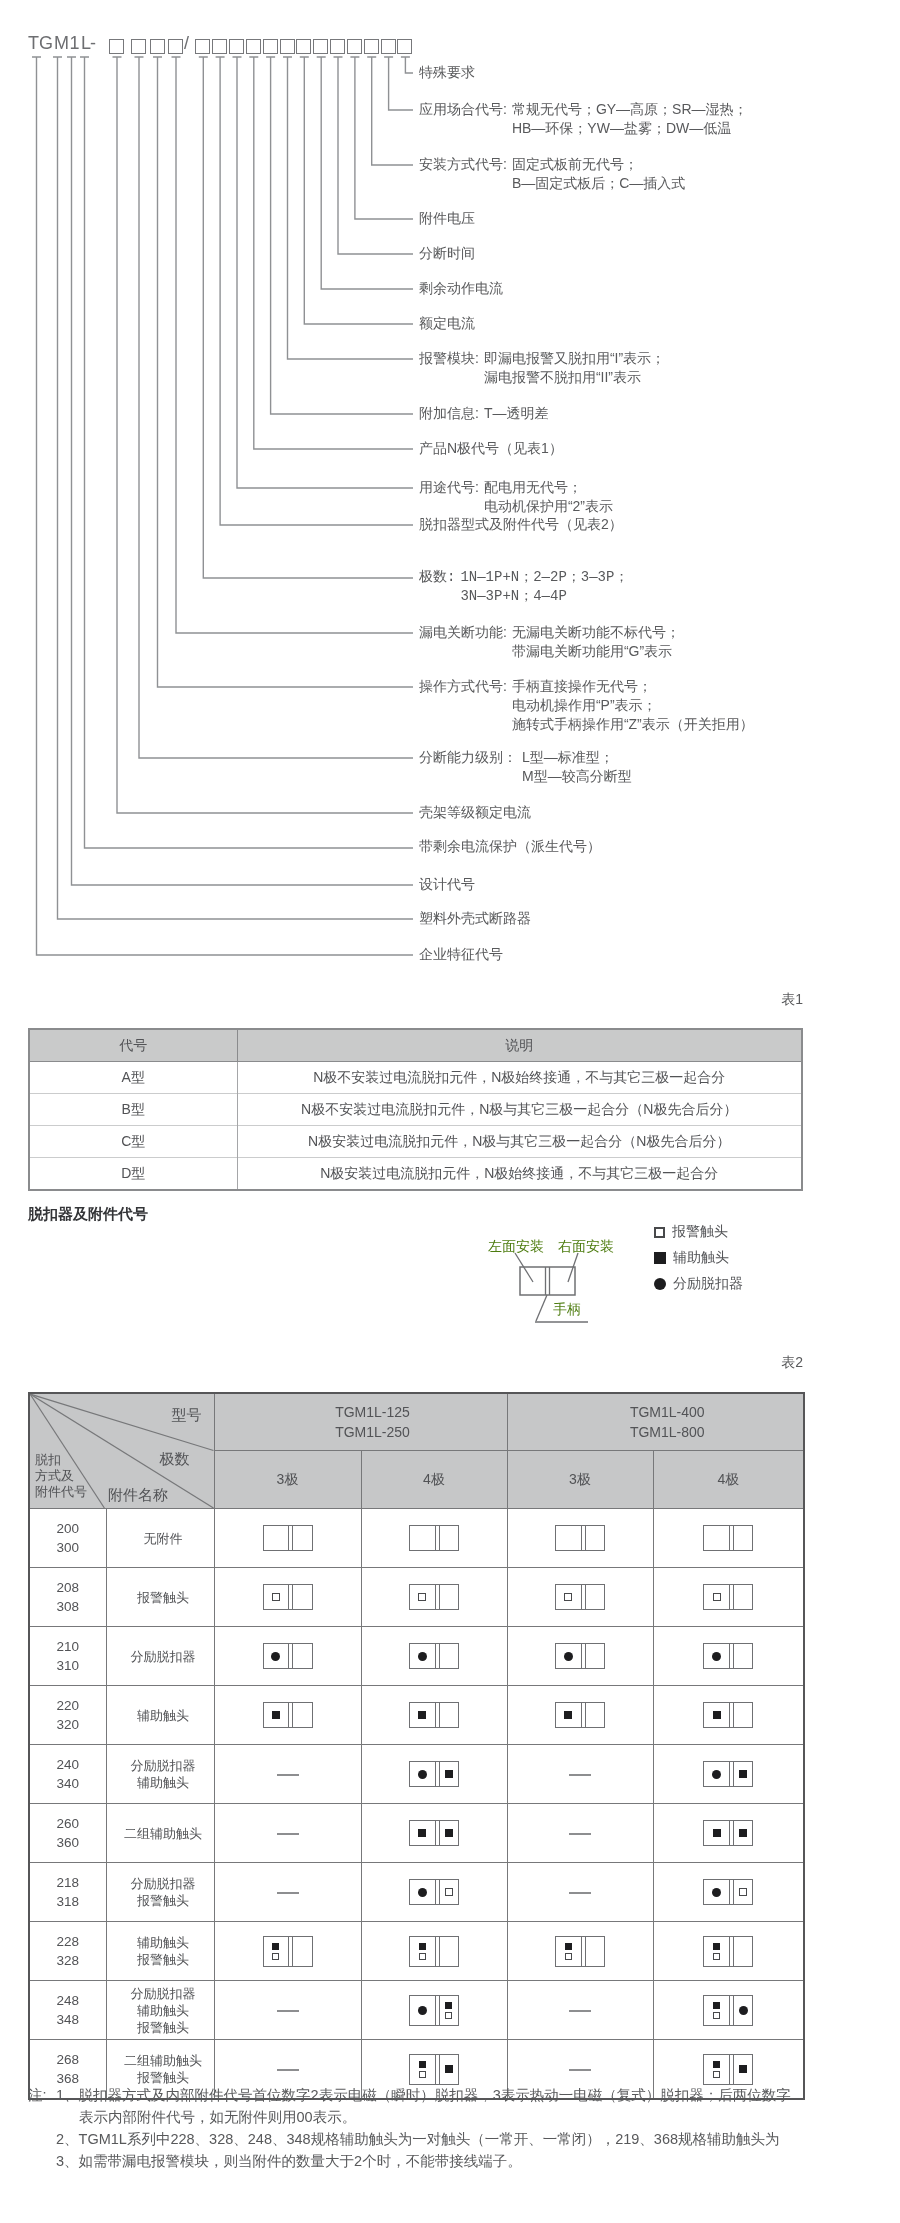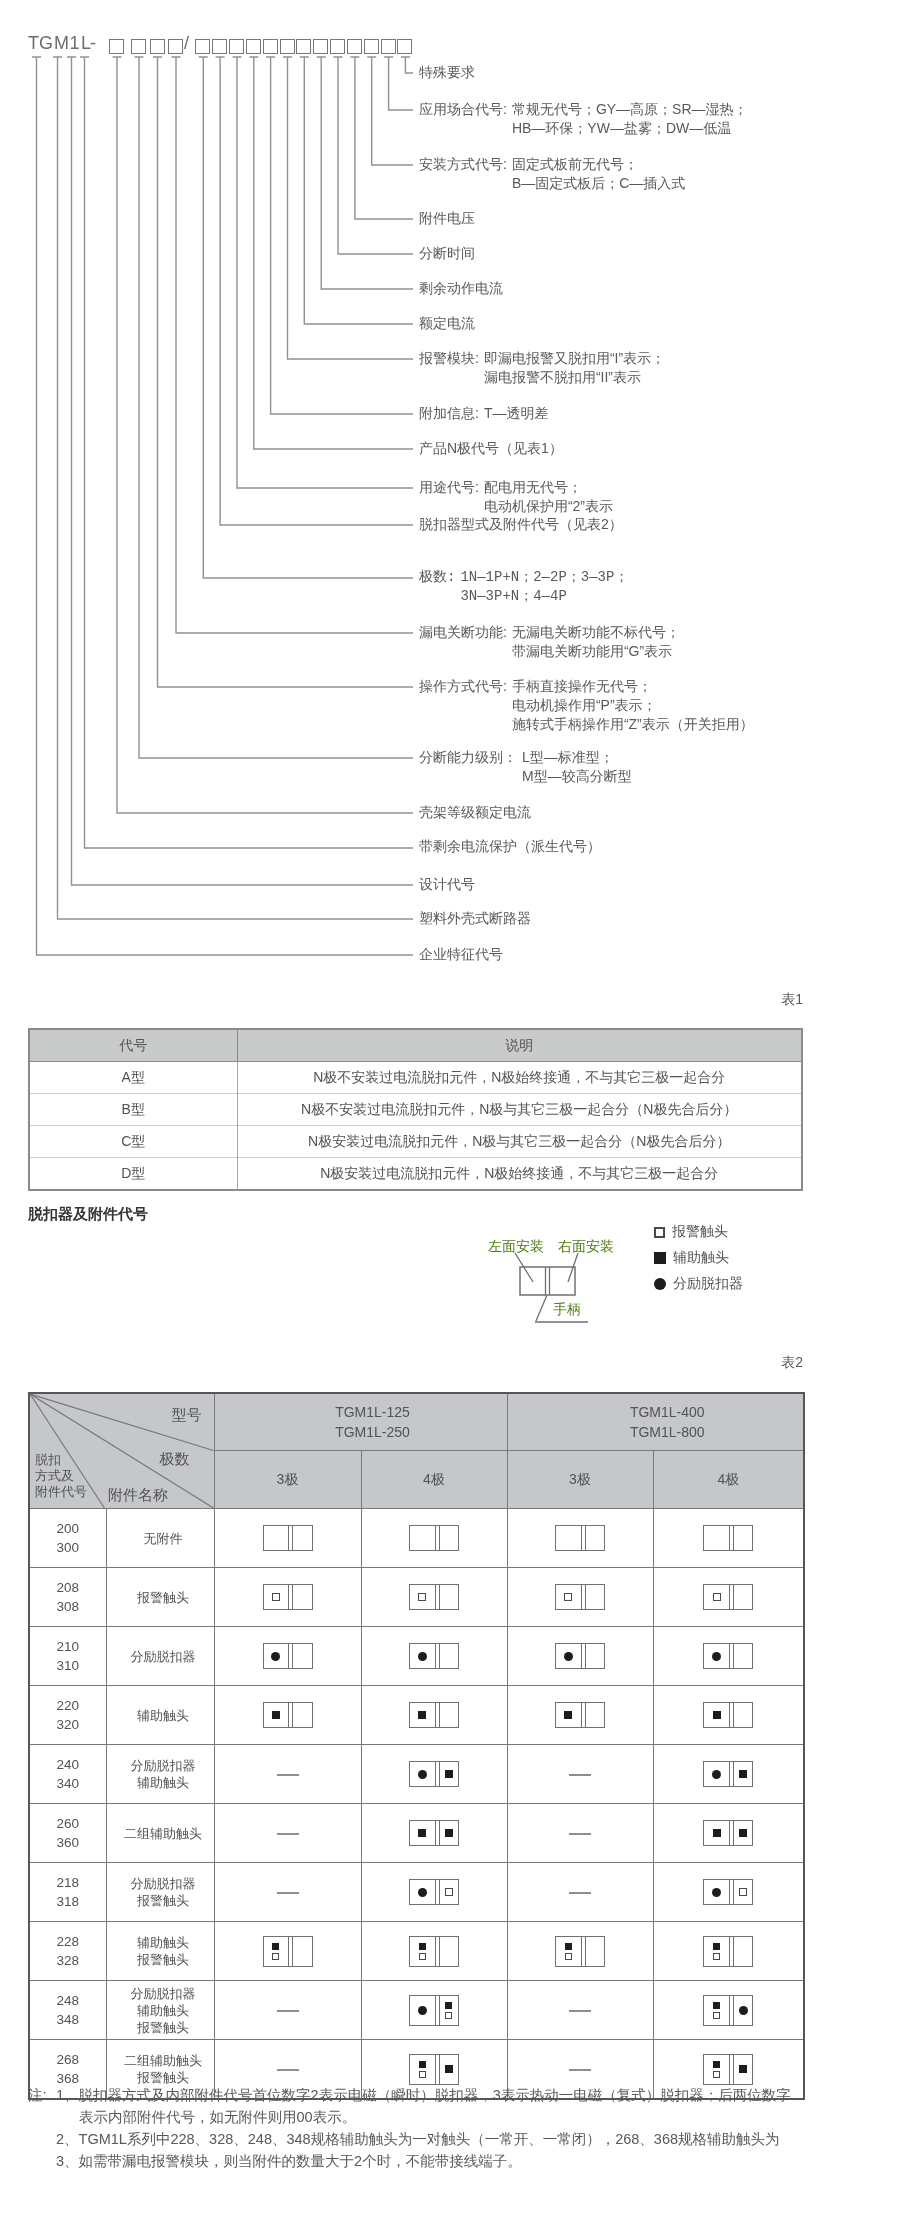--- a/index.html
+++ b/index.html
@@ -689,21 +689,21 @@
   </table>
 
   <div id="notes">
     <span id="notes-prefix">注:</span>
     <div id="notes-items">
         <div class="note-item">
           <div>1、脱扣器方式及内部附件代号首位数字2表示电磁（瞬时）脱扣器，3表示热动一电磁（复式）脱扣器；后两位数字</div>
           <div class="ni">表示内部附件代号，如无附件则用00表示。</div>
         </div>
         <div class="note-item">
-          <div>2、TGM1L系列中228、328、248、348规格辅助触头为一对触头（一常开、一常闭），268、368规格辅助触头为</div>
+          <div>2、TGM1L系列中228、328、248、348规格辅助触头为一对触头（一常开、一常闭），219、368规格辅助触头为</div>
         </div>
         <div class="note-item">
           <div>3、如需带漏电报警模块，则当附件的数量大于2个时，不能带接线端子。</div>
         </div>
       </div>
   </div>
 
 </div>
 
 </body></html>

